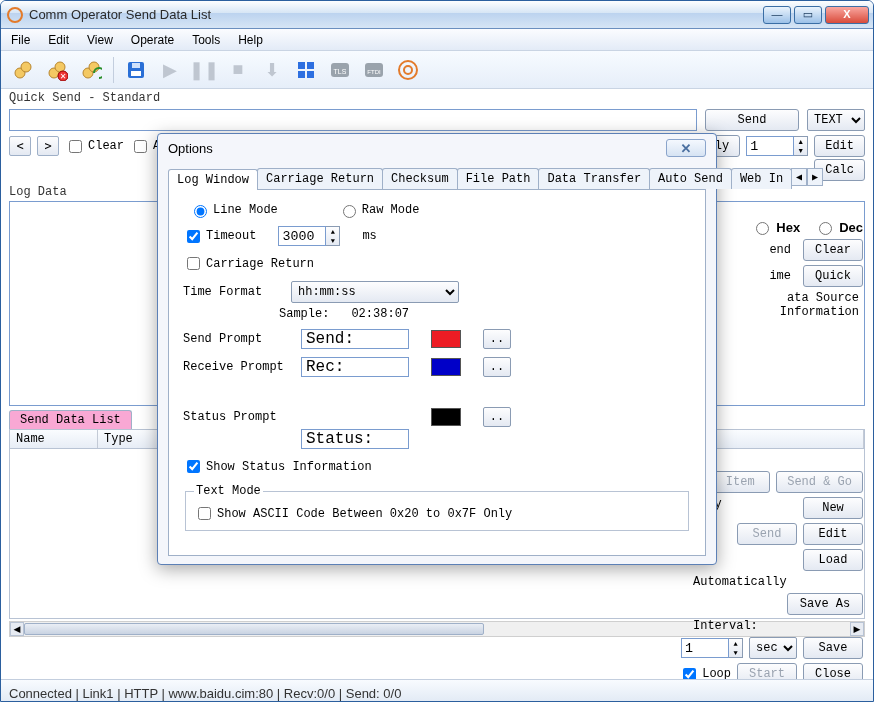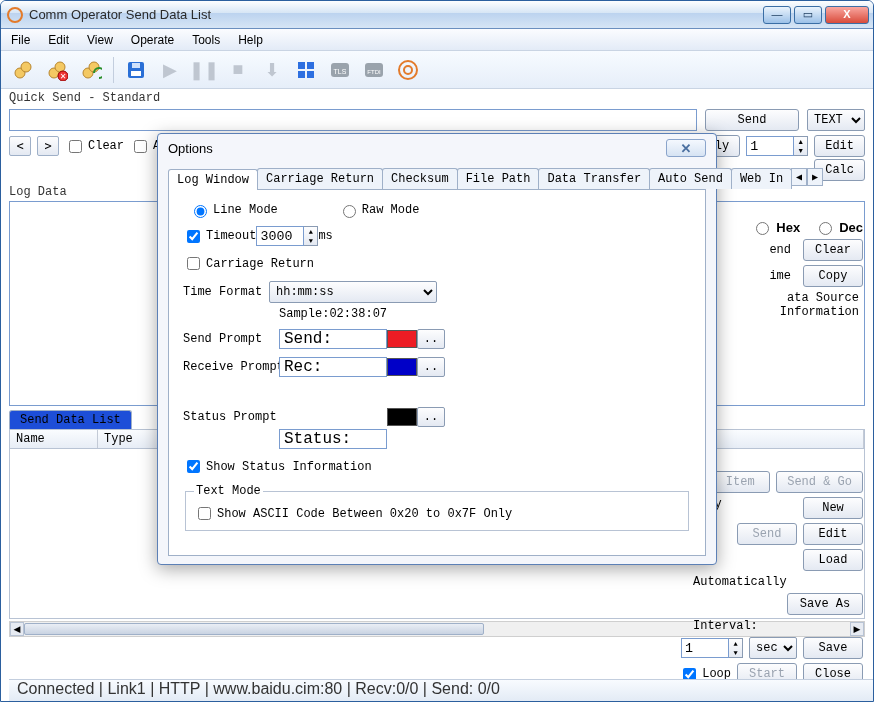--- a/index.html
+++ b/index.html
@@ -36,45 +36,45 @@
   
   .section-label { font-family:"Courier New",monospace; font-size:12px; padding:2px 8px; color:#333;}
   .logbox { margin:0 8px; height:205px; border:1px solid #7a9ccf; background:#fff;}
   
   .rightstack { position:absolute; right:10px; top:218px; width:140px; display:flex; flex-direction:column; gap:4px; align-items:flex-end;}
   .radio { display:inline-flex; align-items:center; gap:4px; font-size:13px; font-weight:bold;}
   .radio input{width:13px;height:13px;}
   .rlabel { font-family:"Courier New",monospace; text-align:right; width:100%; padding-right:4px;}
   
   .sdl-tab { margin:4px 8px 0; }
-  .sdl-tab .tab { display:inline-block; border:1px solid #9fb0c8; border-bottom:none; border-radius:3px 3px 0 0; background:#1d4ed8; padding:2px 10px; font-family:"Courier New",monospace;}
+  .sdl-tab .tab { display:inline-block; border:1px solid #9fb0c8; border-bottom:none; border-radius:3px 3px 0 0; background:#f9a8d4; padding:2px 10px; font-family:"Courier New",monospace;}
   .grid-head { margin:0 8px; border:1px solid #b8c3d4; background:linear-gradient(#fafcff,#e7edf6); height:20px; display:flex;}
   .grid-head div{ border-right:1px solid #c3cad6; padding:2px 6px; font-family:"Courier New",monospace;}
   .grid-body { margin:0 8px; height:170px; border:1px solid #b8c3d4; border-top:none; background:#fff; overflow:auto;}
   .hscroll { margin:2px 8px 0; height:16px; background:#f0f0f0; border:1px solid #cfcfcf; position:relative;}
   .hscroll .thumb { position:absolute; left:14px; top:1px; width:460px; height:12px; background:linear-gradient(#eaeef5,#c9d3e2); border:1px solid #9fb0c8; border-radius:2px;}
   .hscroll .arr { position:absolute; top:0; width:14px; height:14px; background:#e7ebf2; border:1px solid #b8c3d4; display:flex;align-items:center;justify-content:center;font-size:9px;}
   .hscroll .arr.l{left:0;} .hscroll .arr.r{right:0;}
   
   .rightcol2 { position:absolute; right:10px; top:470px; width:170px; display:flex; flex-direction:column; gap:4px; font-family:"Courier New",monospace;}
   .rightcol2 .btnrow{ display:flex; gap:6px; justify-content:flex-end; width:100%;}
   
-  .statusbar { position:absolute; left:0; bottom:0; right:0; height:22px; background:linear-gradient(#f8fbff,#e3ebf5); border-top:1px solid #c3cede; display:flex; align-items:flex-start; padding:0 8px; font-size:16px; color:#333;margin-left:8px;}
+  .statusbar { position:absolute; left:0; bottom:0; right:0; height:22px; background:linear-gradient(#f8fbff,#e3ebf5); border-top:1px solid #c3cede; display:flex; align-items:flex-end; padding:0 8px; font-size:13px; color:#333;}
   
   .dialog { position:absolute; left:156px; top:132px; width:560px; height:432px; background:#f4f6fb; border:1px solid #5c80b6; border-radius:4px; box-shadow:0 4px 18px rgba(0,0,0,0.35); display:flex; flex-direction:column;}
   .dlg-title { height:28px; display:flex; align-items:center; padding:0 10px; font-size:13px;}
   .dlg-title .x { margin-left:auto; width:40px; height:18px; border:1px solid #8aa4cb; border-radius:3px; background:linear-gradient(#f4f8fe,#d6e3f3); display:flex; align-items:center; justify-content:center; color:#4a6fa0; font-weight:bold;}
   .dlg-body { flex:1; padding:6px 10px 8px; display:flex; flex-direction:column;}
   .tabs { display:flex; border-bottom:1px solid #9fb0c8; font-family:"Courier New",monospace; font-size:12px; position:relative;}
   .tabs .tab { padding:3px 8px; border:1px solid #9fb0c8; border-bottom:none; background:#eef3fa; margin-right:-1px; border-radius:3px 3px 0 0; white-space:nowrap;}
   .tabs .tab.active { background:#fff; position:relative; top:1px;}
   .tabs .scroll { margin-left:auto; display:flex; gap:0;}
   .tabs .scroll .sb{ width:16px; height:18px; border:1px solid #9fb0c8; background:#eef3fa; display:flex;align-items:center;justify-content:center;font-size:10px;}
   .tabpage { flex:1; border:1px solid #9fb0c8; border-top:none; background:#fff; padding:12px 14px; font-family:"Courier New",monospace; font-size:12px; overflow:hidden;}
-  .tabpage .line { display:flex; align-items:center; gap:0; margin-bottom:8px;}
+  .tabpage .line { display:flex; align-items:center; gap:22px; margin-bottom:8px;}
   .tabpage label{ white-space:nowrap;}
   .tabpage input[type=text]{ height:20px; border:1px solid #7a9ccf; padding:0 4px; font-family:"Courier New",monospace; font-size:16px;}
   .swatch { width:30px; height:18px; border:1px solid #555;}
   .dotbtn { width:28px; height:20px; border:1px solid #8a9bb3; border-radius:2px; background:linear-gradient(#fdfdfe,#e4e9f2); display:inline-flex;align-items:center;justify-content:center; font-family:"Courier New",monospace;}
   .dlg-buttons { display:flex; gap:8px; padding:8px 4px 0; align-items:center;}
   .dlg-buttons .spacer{flex:1;}
   fieldset.fs { border:1px solid #b8c3d4; padding:6px 8px;}
   .spin { display:inline-flex; align-items:center;}
   .spin input{ width:48px; height:20px; border:1px solid #7a9ccf; font-family:"Courier New",monospace; padding:0 3px;}
   .spin .ar { width:14px; height:20px; border:1px solid #8a9bb3; border-left:none; background:linear-gradient(#fdfdfe,#e4e9f2); display:flex; flex-direction:column;}
@@ -216,21 +216,21 @@
           <input type="radio" style=""> 
           <span>Dec</span>
         </label>
     </div>
     <div style="display:flex;gap:8px;align-items:center;width:100%;justify-content:flex-end;">
       <span class="rlabel" style="width:auto">end</span>
       <button class="btn">Clear</button>
     </div>
     <div style="display:flex;gap:8px;align-items:center;width:100%;justify-content:flex-end;">
       <span class="rlabel" style="width:auto">ime</span>
-      <button class="btn">Copy</button>
+      <button class="btn">Quick</button>
     </div>
     <span class="rlabel">ata Source Information</span>
   </div>
 
   <div class="sdl-tab">
     <span class="tab">Send Data List</span>
   </div>
   <div class="grid-head">
     <div style="width:88px">Name</div>
     <div style="width:60px">Type</div>

